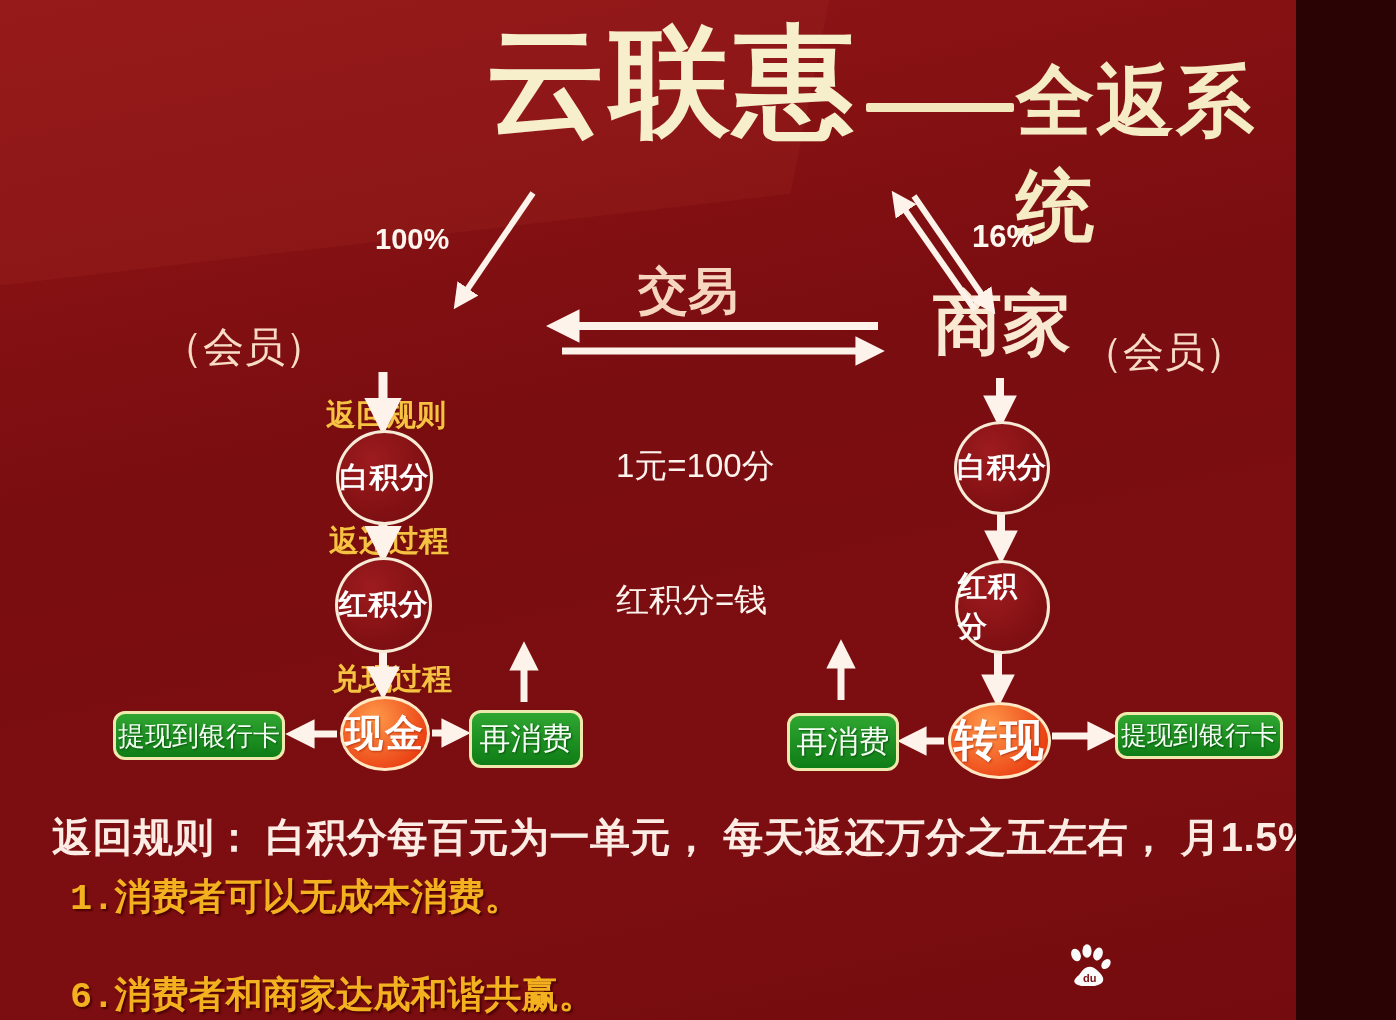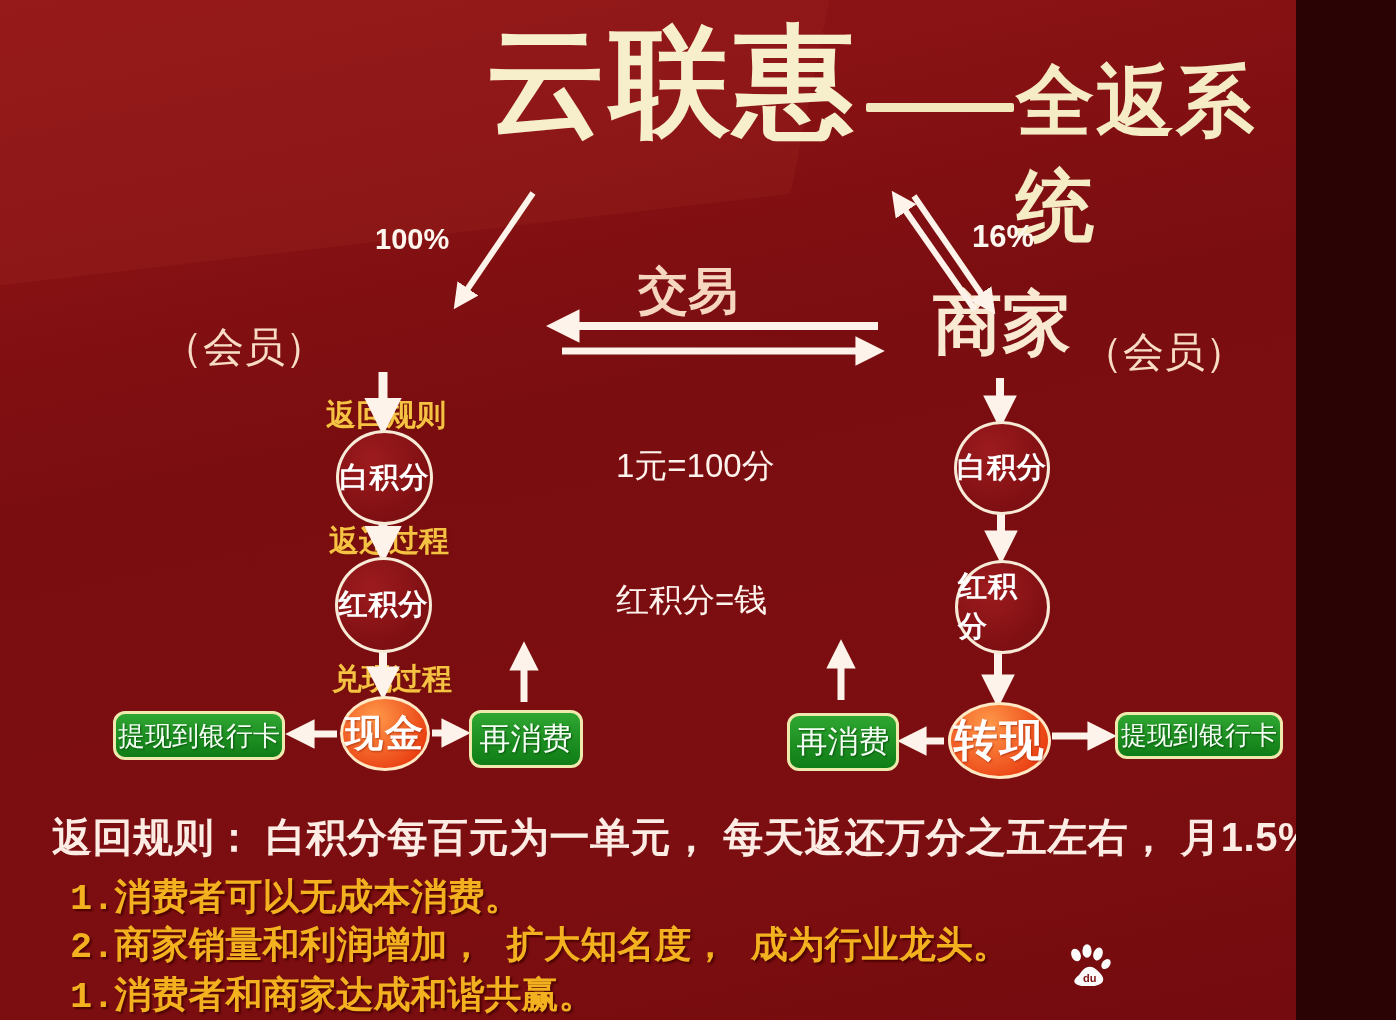--- a/index.html
+++ b/index.html
@@ -125,22 +125,21 @@
   <div class="abs gbox b-rs-left">再消费</div>
 
   <div class="abs pcircle c-wr">白积分</div>
   <div class="abs pcircle c-rr">红积分</div>
   <div class="abs ocircle c-transfer">转现</div>
   <div class="abs gbox b-rs-right">再消费</div>
   <div class="abs gbox b-wd-right">提现到银行卡</div>
 
   <div class="abs rule">返回规则： 白积分每百元为一单元， 每天返还万分之五左右， 月1.5%,年18%。</div>
   <div class="abs benefit benefit-0">1.消费者可以无成本消费。</div>
-  <div class="abs benefit benefit-1">2.商家销量和利润增加， 扩大知名度， 成为行业龙头。</div>
-  <div class="abs benefit benefit-2">1.消费者和商家达成和谐共赢。</div>
+  <div class="abs benefit benefit-2">6.消费者和商家达成和谐共赢。</div>
 
   <div class="abs watermark">
     <span>
       <svg width="46" height="42" viewBox="0 0 46 42">
         <ellipse cx="10" cy="11" rx="4.6" ry="6.6" fill="#fbfbfb" transform="rotate(-22 10 11)"></ellipse>
         <ellipse cx="21" cy="7" rx="4.6" ry="6.8" fill="#fbfbfb"></ellipse>
         <ellipse cx="32" cy="10" rx="4.6" ry="6.6" fill="#fbfbfb" transform="rotate(20 32 10)"></ellipse>
         <ellipse cx="40" cy="20" rx="4" ry="5.6" fill="#fbfbfb" transform="rotate(38 40 20)"></ellipse>
         <path d="M13 31 q9 -15 20 -3 q9 9 -1 13 q-9 3 -10 1 q-1 2 -10 -1 q-8 -3 1 -10 z" fill="#fbfbfb"></path>
         <text x="17" y="38" font-size="11" font-weight="bold" fill="#7c0e11" font-family="Liberation Sans, sans-serif">du</text>

